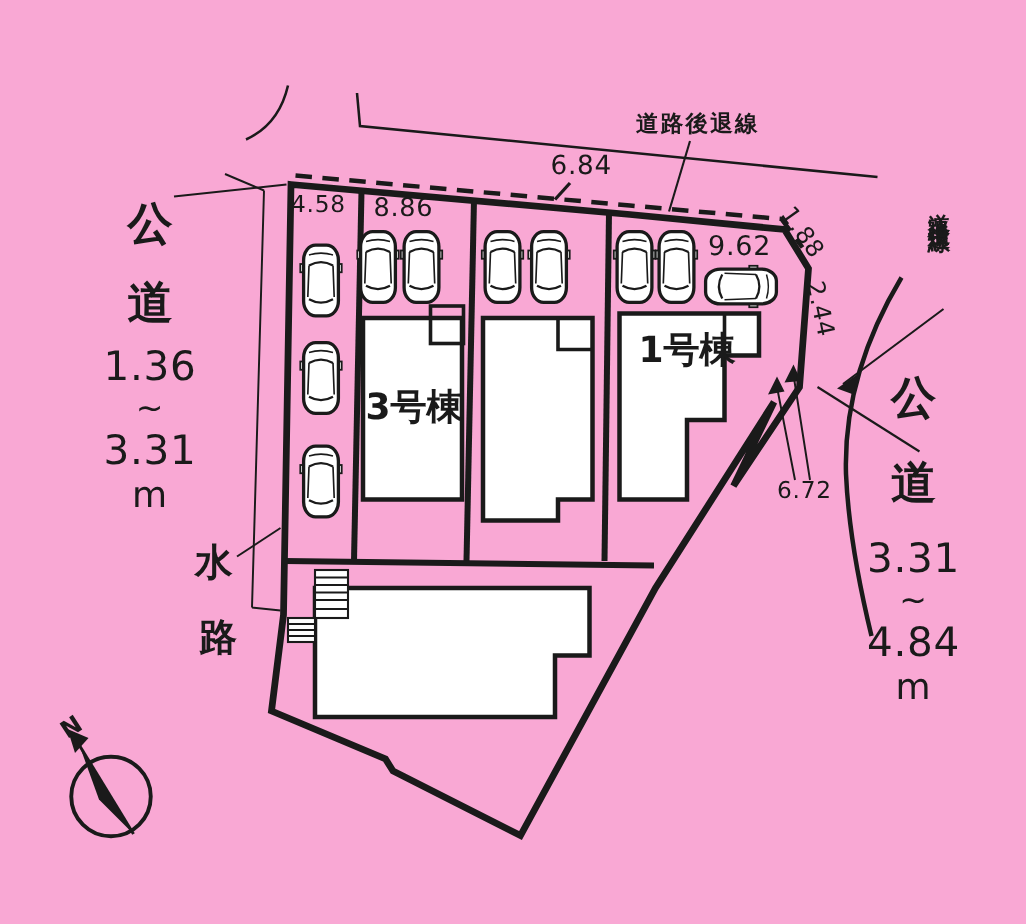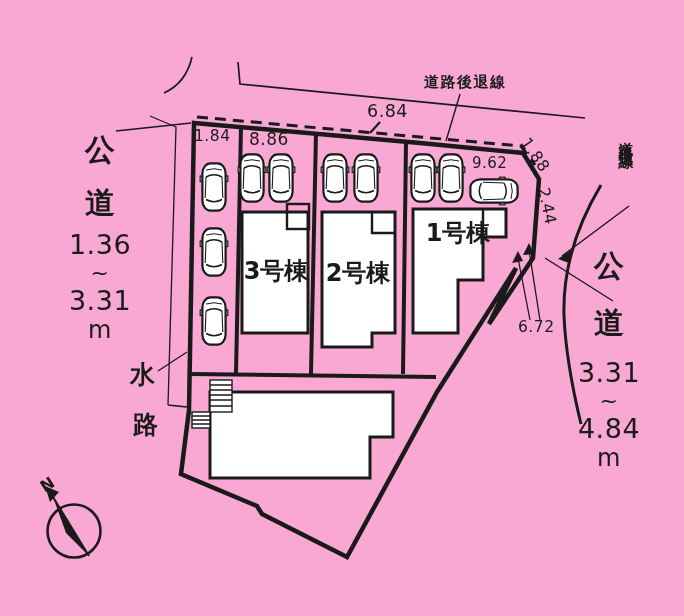--- a/index.html
+++ b/index.html
@@ -124,25 +124,24 @@
     <div class="lbl num" style="position:static;font-size:27px;line-height:30px;">3.31</div>
     <div class="lbl num" style="position:static;font-size:22px;line-height:26px;">~</div>
     <div class="lbl num" style="position:static;font-size:27px;line-height:30px;">4.84</div>
     <div class="lbl num" style="position:static;font-size:24px;line-height:28px;">m</div>
   </div>
 
   <div class="lbl kanji" style="left:130px;top:362px;font-size:25px;">水</div>
   <div class="lbl kanji" style="left:133px;top:412px;font-size:25px;">路</div>
 
   <div class="lbl bldg" style="left:418px;top:221px;width:80px;font-size:24px;">1号棟</div>
-  <div class="lbl bldg" style="left:320px;top:261px;width:76px;font-size:24px;">2号棟</div>
   <div class="lbl bldg" style="left:241px;top:259px;width:70px;font-size:24px;">3号棟</div>
 
-  <div class="lbl num" style="left:194px;top:129px;font-size:15.5px;">1.84</div>
+  <div class="lbl num" style="left:194px;top:129px;font-size:15.5px;">4.58</div>
   <div class="lbl num" style="left:249px;top:131px;font-size:17px;">8.86</div>
   <div class="lbl num" style="left:367px;top:103px;font-size:17.5px;">6.84</div>
-  <div class="lbl num" style="left:472px;top:156px;font-size:15px;">9.62</div>
+  <div class="lbl num" style="left:472px;top:156px;font-size:18px;">9.62</div>
   <div class="lbl num" style="left:516px;top:147px;font-size:16px;transform:rotate(55deg);">1.88</div>
   <div class="lbl num" style="left:528px;top:198px;font-size:16px;transform:rotate(78deg);">2.44</div>
   <div class="lbl num" style="left:518px;top:320px;font-size:15.5px;">6.72</div>
 
   <div class="lbl" style="left:41px;top:477px;font-size:16px;font-weight:700;transform:rotate(-33deg);">N</div>
 </div>
 
 </body></html>

